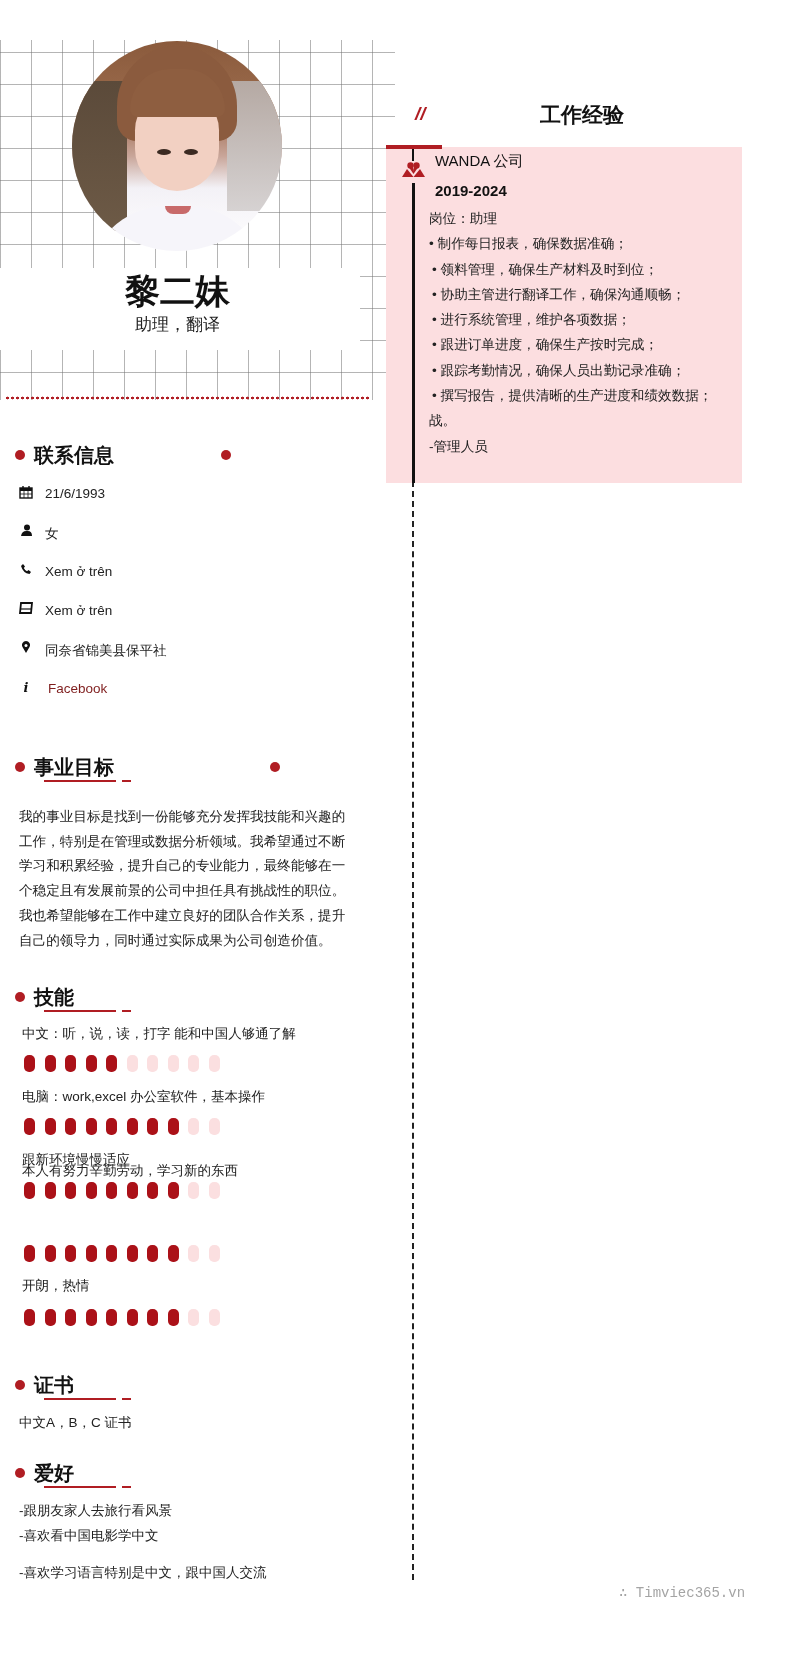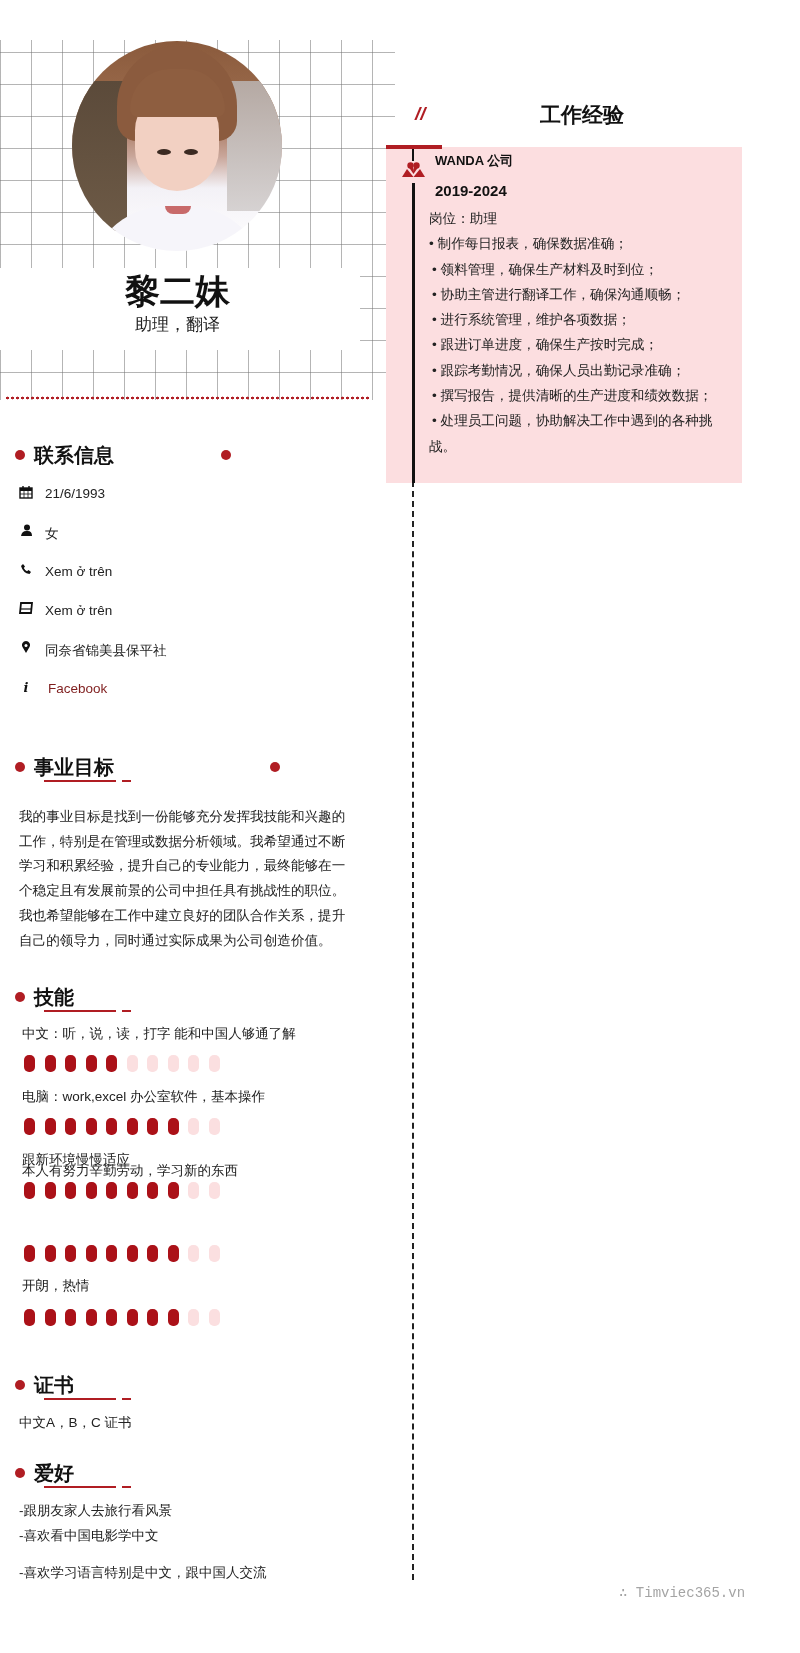--- a/index.html
+++ b/index.html
@@ -64,21 +64,21 @@
 
   
   .exp-slash { position: absolute; left: 415px; top: 103px; font-size: 19px; font-style: italic; font-weight: bold; color: #b01d23; }
   .exp-title { position: absolute; left: 540px; top: 101px; font-size: 21px; font-weight: bold; color: #111; }
   .timeline-dash { position: absolute; left: 412px; top: 150px; width: 0; height: 1430px; border-left: 2px dashed #222; }
   .exp-card { position: absolute; left: 386px; top: 147px; width: 356px; height: 336px; background: #fcdee0; }
   .exp-card-topbar { position: absolute; left: 386px; top: 145px; width: 56px; height: 4px; background: #b01d23; }
   .timeline-solid-top { position: absolute; left: 412px; top: 149px; width: 2px; height: 12px; background: #111; }
   .timeline-solid { position: absolute; left: 412px; top: 183px; width: 3px; height: 300px; background: #111; }
   .marker { position: absolute; left: 401px; top: 160px; width: 25px; height: 18px; }
-  .company { position: absolute; left: 435px; top: 152px; font-size: 13px; font-weight: bold; color: #111; }
+  .company { position: absolute; left: 435px; top: 152px; font-size: 15px; font-weight: normal; color: #111; }
   .period { position: absolute; left: 435px; top: 182px; font-size: 15px; font-weight: bold; color: #111; }
   .exp-lines { position: absolute; left: 429px; top: 206px; width: 305px; font-size: 13.6px; line-height: 25.3px; color: #222; }
   .exp-lines div { white-space: nowrap; }
   .exp-lines .indent { padding-left: 3px; }
 
   .watermark { position: absolute; left: 619px; top: 1584px; font-family: "Liberation Mono", "DejaVu Sans Mono", monospace; font-size: 14px; color: #a4a4a4; }
 </style>
 </head>
 <body>
 
@@ -293,17 +293,17 @@
 <div class="period">2019-2024</div>
 <div class="exp-lines">
   <div>岗位：助理</div>
   <div>• 制作每日报表，确保数据准确；</div>
   <div class="indent">• 领料管理，确保生产材料及时到位；</div>
   <div class="indent">• 协助主管进行翻译工作，确保沟通顺畅；</div>
   <div class="indent">• 进行系统管理，维护各项数据；</div>
   <div class="indent">• 跟进订单进度，确保生产按时完成；</div>
   <div class="indent">• 跟踪考勤情况，确保人员出勤记录准确；</div>
   <div class="indent">• 撰写报告，提供清晰的生产进度和绩效数据；</div>
-  <div class="indent">• 处理员工问题，协助解决工作中遇到的各种挑</div>
   <div>战。</div>
+  <div>-管理人员</div>
 </div>
 
 <div class="watermark">∴ Timviec365.vn</div>
 
 </body></html>

